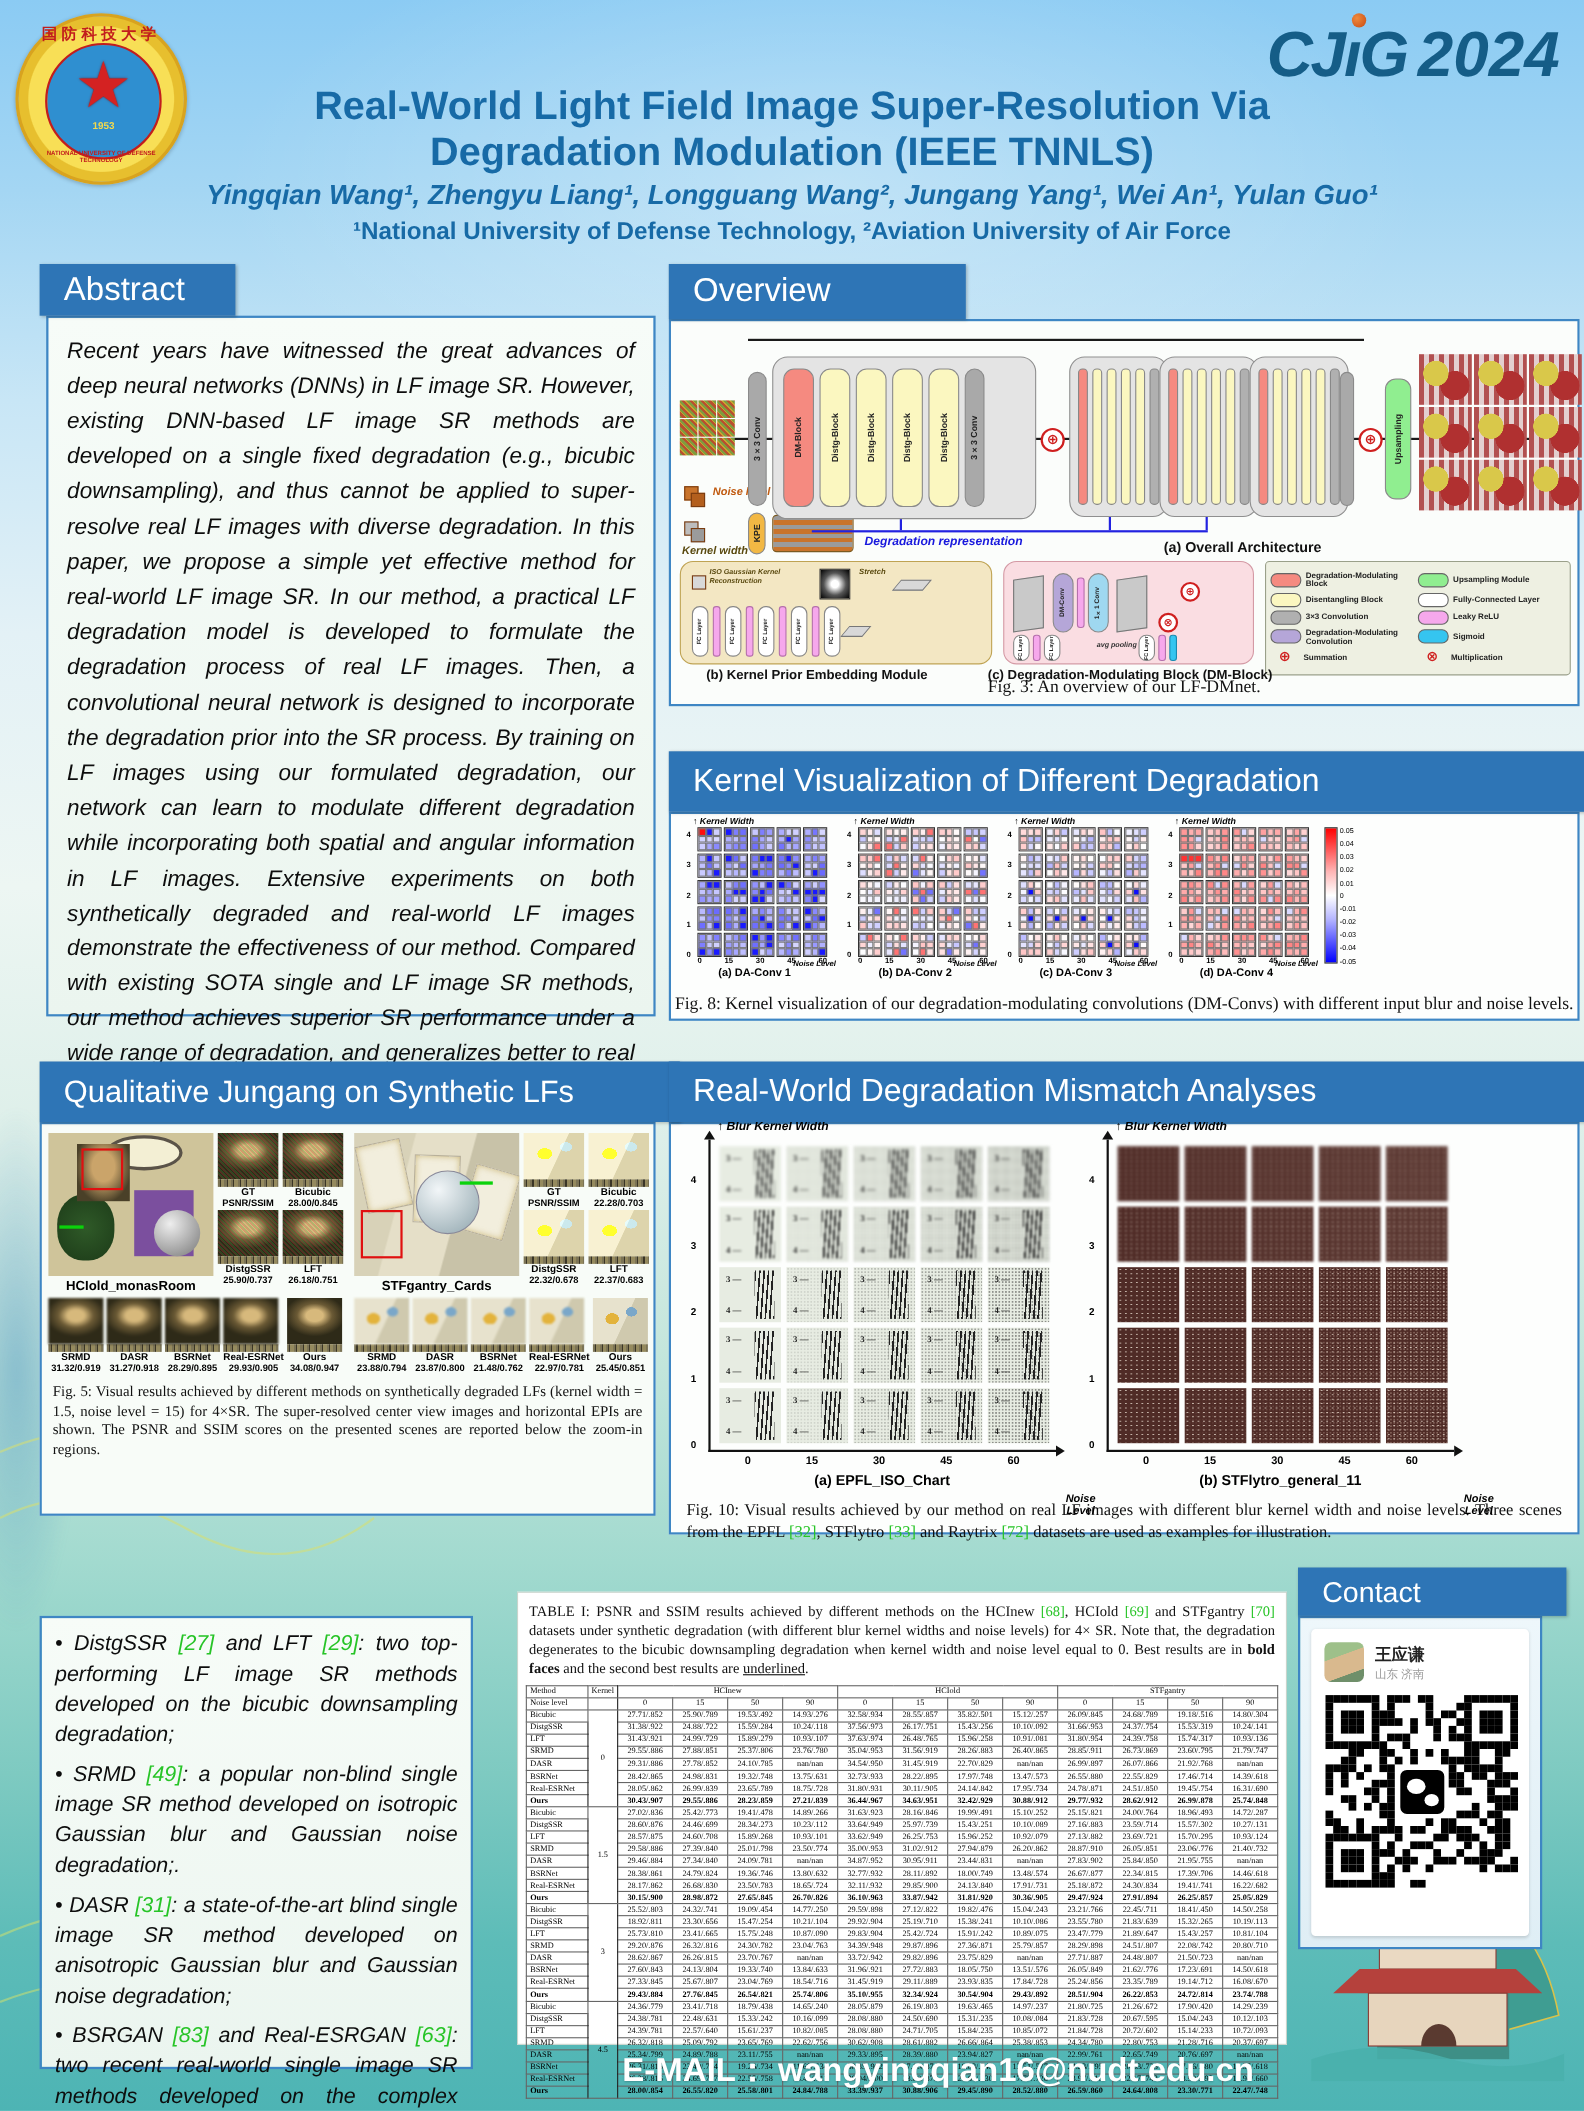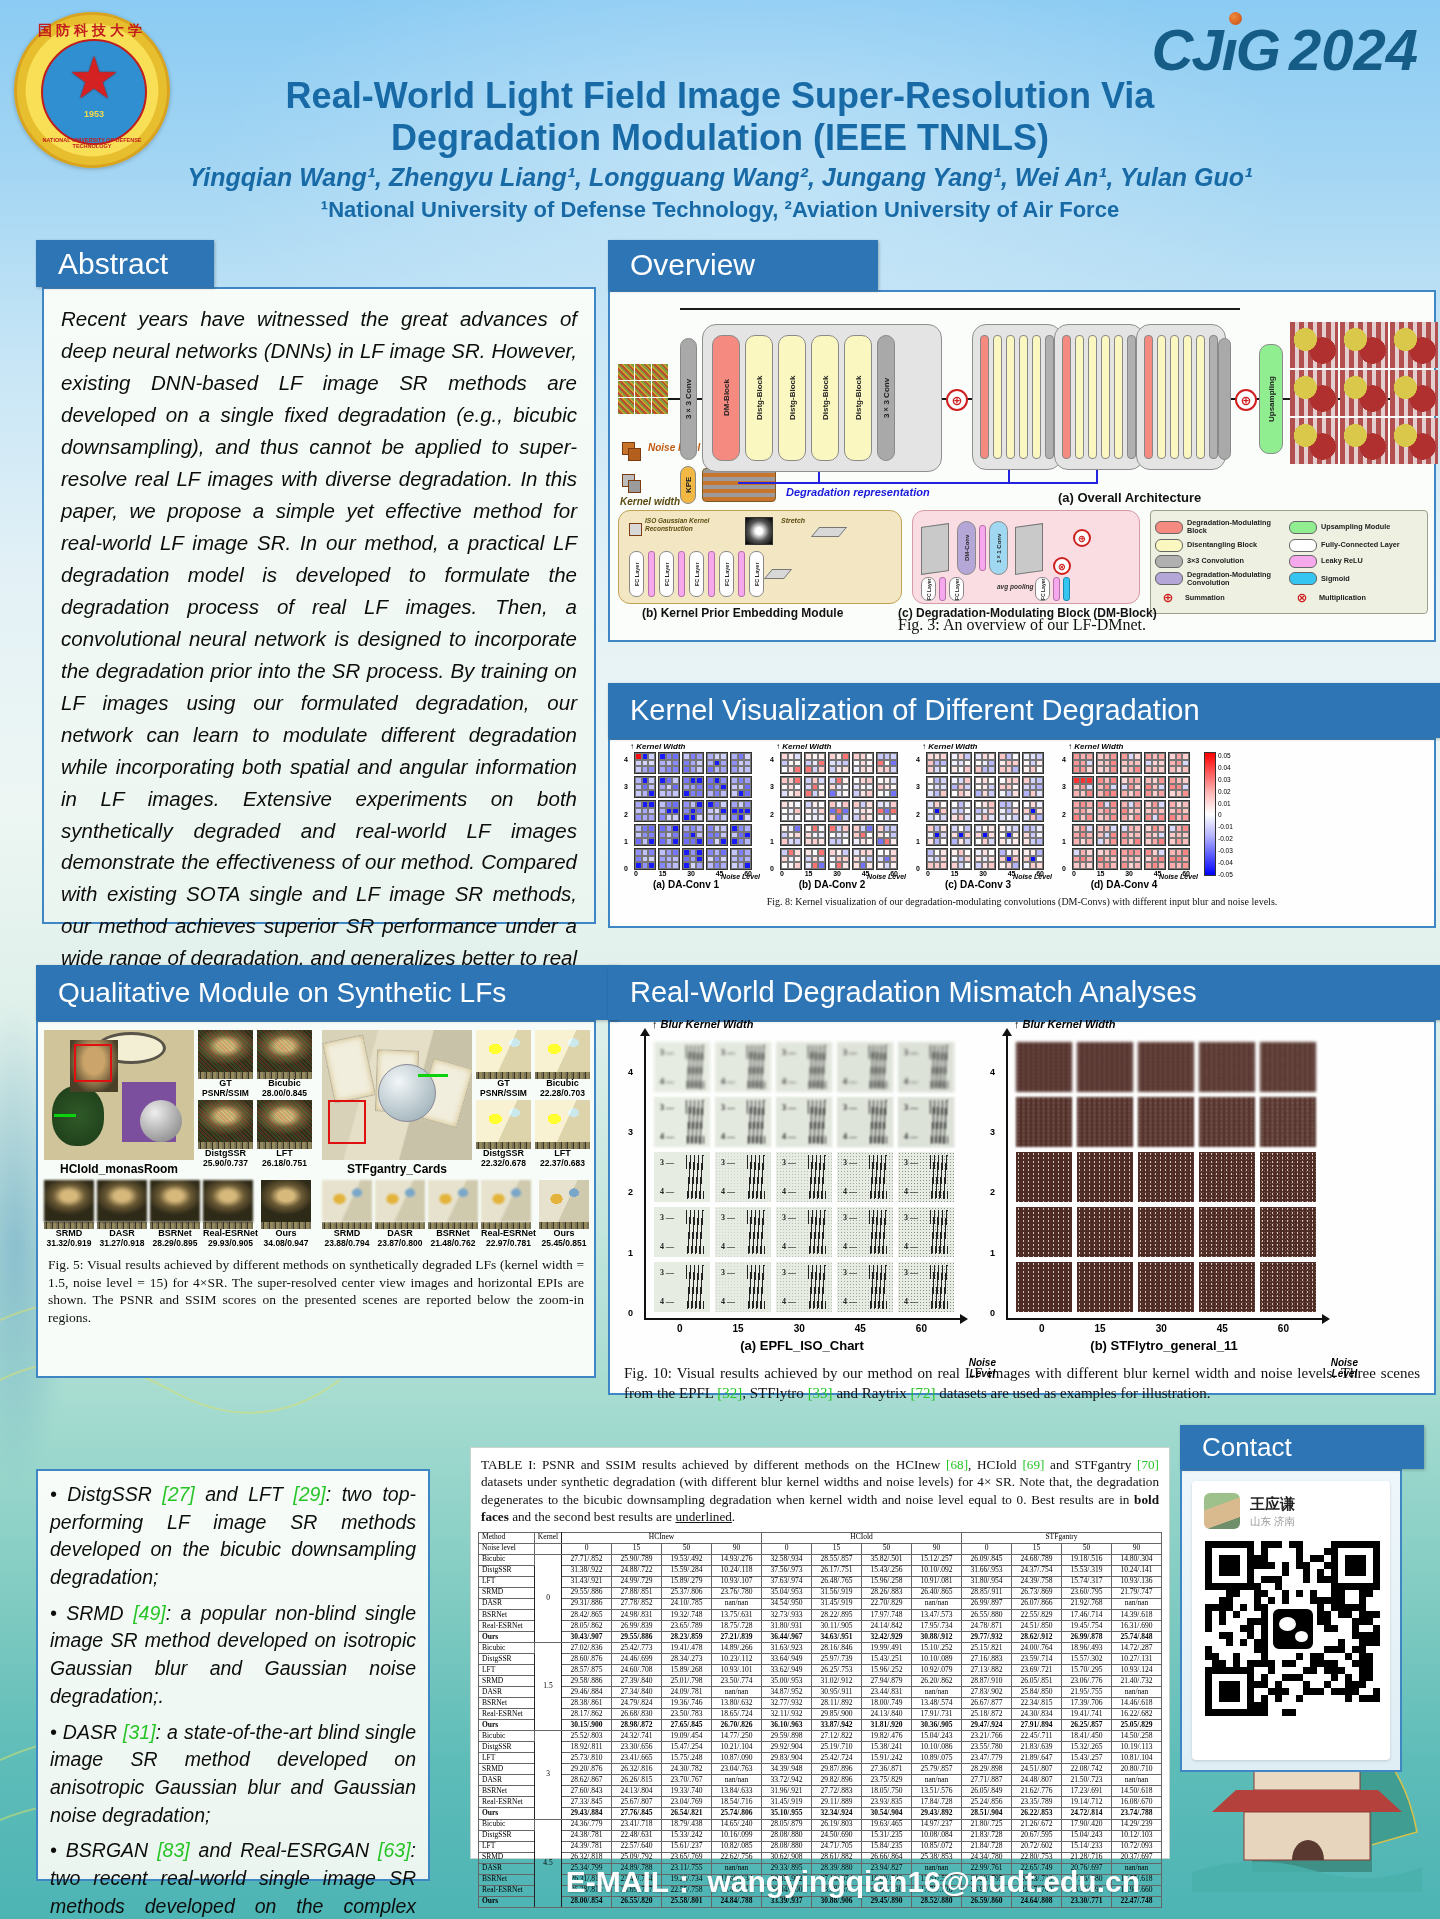--- a/index.html
+++ b/index.html
@@ -1630,25 +1630,25 @@
             <span>0.01</span>
             <span>0</span>
             <span>-0.01</span>
             <span>-0.02</span>
             <span>-0.03</span>
             <span>-0.04</span>
             <span>-0.05</span>
           </div>
         </div>
       </div>
-    <div class="fig-cap" style="bottom:19px;font-size:10px;">Fig. 8: Kernel visualization of our degradation-modulating convolutions (DM-Convs) with different input blur and noise levels.</div>
+    <div class="fig-cap" style="bottom:4px;font-size:16px;">Fig. 8: Kernel visualization of our degradation-modulating convolutions (DM-Convs) with different input blur and noise levels.</div>
   </div>
 
   <div class="bar" style="left:36px;top:965px;width:560px;height:55px;font-size:28px;">
-    <span>Qualitative Module on Synthetic LFs</span>
+    <span>Qualitative Jungang on Synthetic LFs</span>
   </div>
   <div class="panel" style="left:36px;top:1020px;width:560px;height:358px;background:#f8fcf8;">
     <div class="scenes" id="scenes">
         <div class="scene">
           <div class="scene-top">
             <div>
               <div class="big-img" style="background: radial-gradient(8px at 20% 20%, rgb(226, 185, 89) 0px, rgb(226, 185, 89) 40%, rgba(0, 0, 0, 0) 41%), radial-gradient(8px at 60% 14%, rgb(221, 136, 136) 0px, rgb(221, 136, 136) 40%, rgba(0, 0, 0, 0) 41%), rgb(207, 196, 154);">
                 <div style="position: absolute; left: 52px; top: 2px; width: 64px; height: 26px; border-radius: 50%; background: rgb(243, 239, 212); border: 3px solid rgb(90, 83, 72);"></div>
                 <div style="position: absolute; left: 78px; top: 52px; width: 54px; height: 60px; background: rgb(123, 79, 158);"></div>
                 <div style="position: absolute; left: 96px; top: 70px; width: 42px; height: 42px; border-radius: 50%; background: radial-gradient(circle at 35% 30%, rgb(238, 238, 238), rgb(119, 119, 119));"></div>

